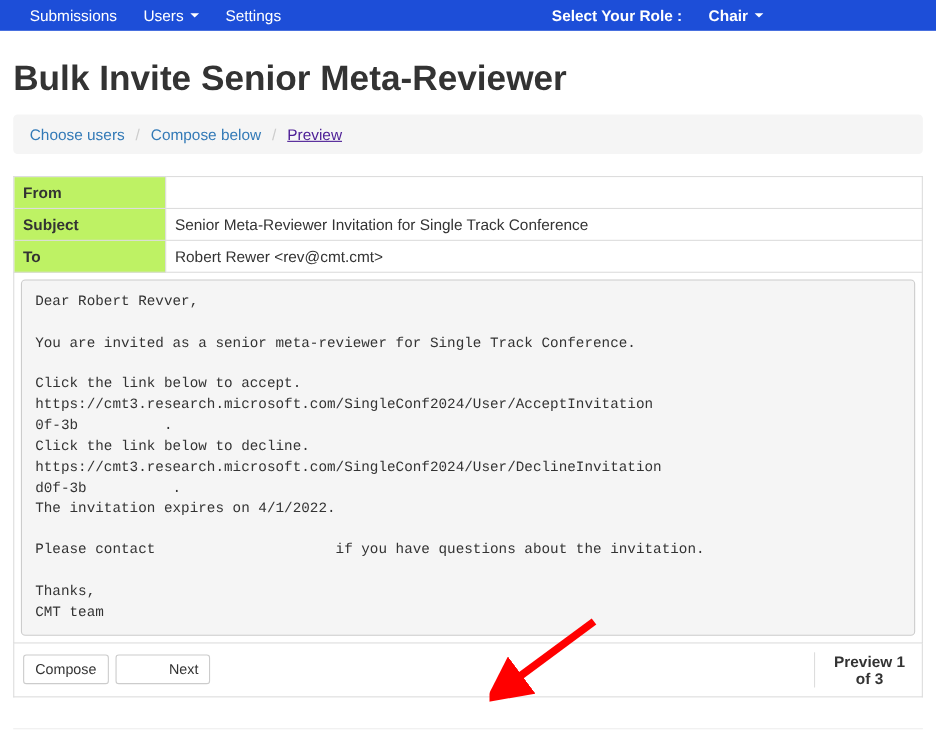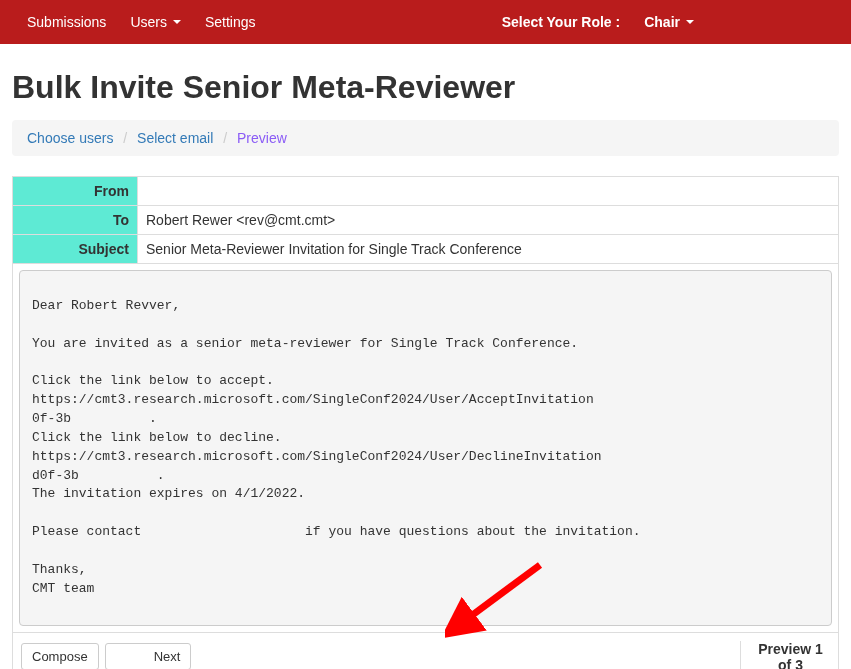--- a/index.html
+++ b/index.html
@@ -1,20 +1,20 @@
 <!DOCTYPE html>
 <html><head>
   <meta charset="utf-8">
   <style>
     * { margin: 0; padding: 0; box-sizing: border-box; }
     body { font-family: "Helvetica Neue", Helvetica, Arial, sans-serif; font-size: 14px; color: #333; background: #fff; }
     .navbar {
-      background: #b91c1c;
-      color: #fff;
-      height: 44px;
+      background: #1d4ed8;
+      color: #fff;
+      height: 28px;
       display: flex;
       align-items: center;
       padding: 0 15px;
       font-size: 14px;
     }
     .navbar-left, .navbar-right { display: flex; align-items: center; gap: 0; }
     .navbar-right { margin-left: auto; padding-right: 130px;}
     .nav-item {
       color: #fff;
       padding: 8px 12px;
@@ -37,52 +37,52 @@
     h2.page-title { font-size: 32px; font-weight: bold; margin: 15px 0 14px 0; }
     .breadcrumb {
       background: #f5f5f5;
       border-radius: 4px;
       padding: 10px 15px;
       margin-bottom: 20px;
       color: #777;
     }
     .breadcrumb a { color: #337ab7; text-decoration: none; cursor: pointer; margin-top: 23px; }
     .breadcrumb .sep { color: #ccc; padding: 0 6px; }
-    .breadcrumb .active { color: #8b5cf6; }
+    .breadcrumb .active { color: #4c1d95; text-decoration: underline; }
     table.header-table {
       width: 100%;
       border-collapse: collapse;
       border: 1px solid #ddd;
     }
     table.header-table td {
       border: 1px solid #ddd;
       padding: 6px 8px;
       vertical-align: middle;
     }
     table.header-table td.label {
-      width: 125px;
-      text-align: right;
+      width: 138px;
+      text-align: left;
       font-weight: bold;
-      background: #5eead4;
+      background: #bef264;
     }
     table.header-table td.value {
       filter: none;
       color: #333;
     }
     .redacted { filter: blur(6px); color: #999; }
     .email-body-wrap {
       border: 1px solid #ddd;
       border-top: none;
       padding: 6px;
     }
     .email-body {
       background: #f5f5f5;
       border: 1px solid #ccc;
       border-radius: 4px;
-      padding: 26px 12px;
+      padding: 10px 12px;
       font-family: Menlo, Monaco, Consolas, "Courier New", monospace;
       font-size: 13px;
       white-space: pre-wrap;
       color: #333;
       line-height: 1.45;
     }
     .nav-row {
       display: flex;
       align-items: center;
       border: 1px solid #ddd;
@@ -161,38 +161,38 @@
     </div>
   </div>
 </div>
 
 <div class="page">
   <h2 class="page-title">Bulk Invite Senior Meta-Reviewer</h2>
 
   <div class="breadcrumb">
     <a>Choose users</a>
     <span class="sep">/</span>
-    <a>Select email</a>
+    <a>Compose below</a>
     <span class="sep">/</span>
     <span class="active">Preview</span>
   </div>
 
   <table class="header-table">
     <tbody>
         <tr>
       <td class="label">From</td>
       <td class="value"><span class="redacted"></span></td>
     </tr>
     <tr>
+      <td class="label">Subject</td>
+      <td class="value">Senior Meta-Reviewer Invitation for Single Track Conference</td>
+    </tr>
+    <tr>
       <td class="label">To</td>
       <td class="value">Robert Rewer &lt;rev@cmt.cmt&gt;</td>
-    </tr>
-    <tr>
-      <td class="label">Subject</td>
-      <td class="value">Senior Meta-Reviewer Invitation for Single Track Conference</td>
     </tr>
   </tbody>
     </table>
 
   <div class="email-body-wrap">
     <div class="email-body">Dear Robert Revver,
 
 You are invited as a senior meta-reviewer for Single Track Conference.
 
 Click the link below to accept.

